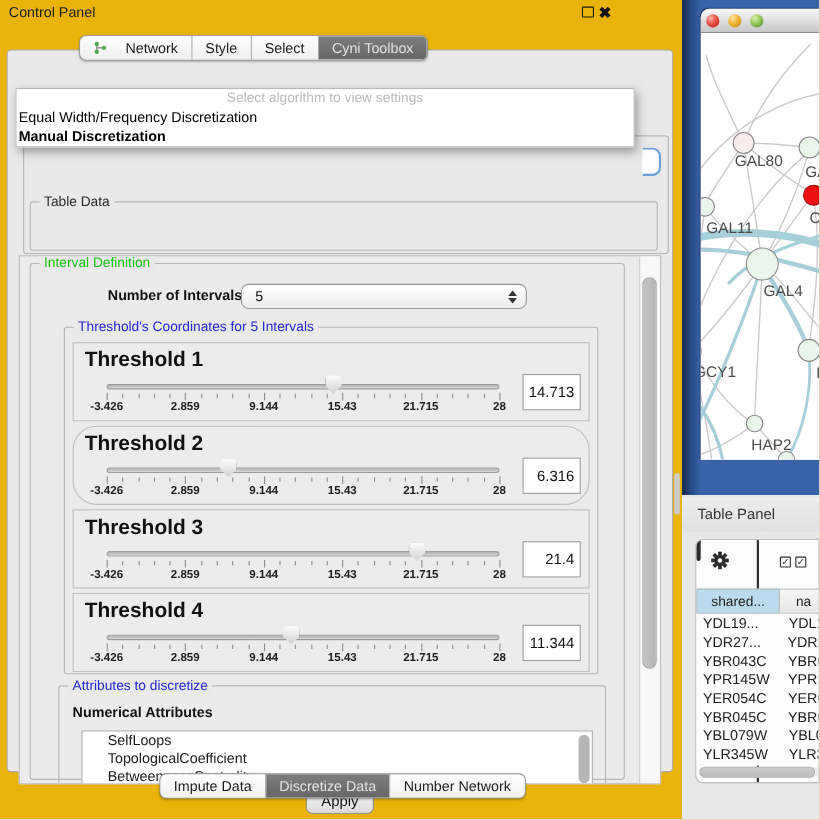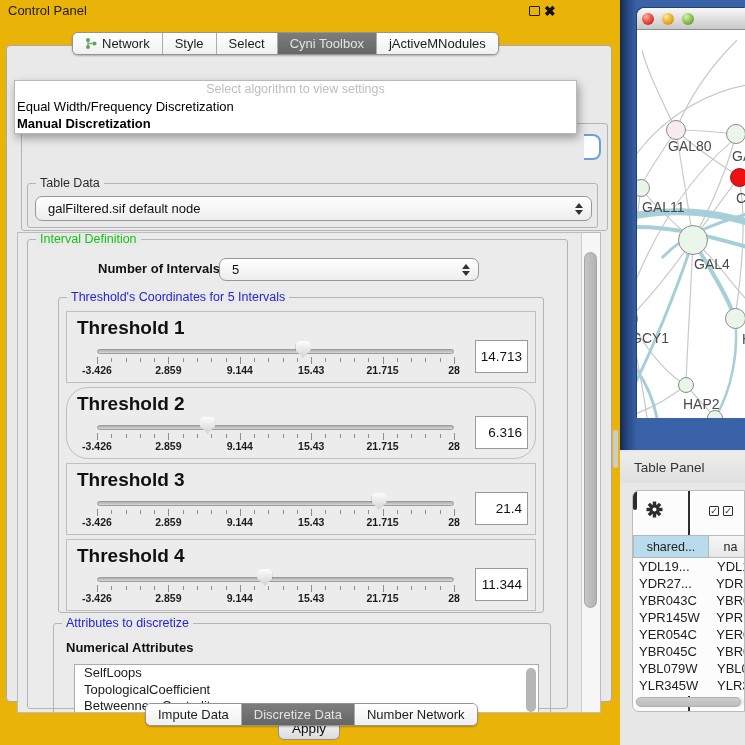--- a/index.html
+++ b/index.html
@@ -10,21 +10,21 @@
 
   
   #titlebar { left:0; top:0; width:618px; height:22px; }
   #panel-title { left:8px; top:0; line-height:22px; font-size:13px; color:#1d1d1d; }
   #float-icon { left:529px; top:6px; width:11px; height:10px; border:1.5px solid #1b1b1b; border-radius:1px; }
   #close-icon { left:544px; top:1px; font-size:14px; font-weight:bold; color:#111; line-height:20px; }
 
   .seg-bar { display:flex; height:23px; border:1px solid #949494; border-radius:6px;
              background:#fff; box-shadow:0 1px 2px rgba(0,0,0,.25); z-index:5; }
   .seg { padding:0 12px; line-height:21px; font-size:13px; color:#1c1c1c;
-         background:linear-gradient(#ffffff,#f0f0f0); display:flex; align-items:center; gap:4px; }
+         background:linear-gradient(#ffffff,#f0f0f0); display:flex; align-items:center; gap:16px; }
   .seg + .seg { border-left:1px solid #ababab; }
   .seg:first-child { border-radius:5px 0 0 5px; }
   .seg:last-child { border-radius:0 5px 5px 0; }
   .seg.sel { background:linear-gradient(#7d7d7d,#666666); color:#e3e3e3; }
   #top-tabs { left:72px; top:32px; }
   #bottom-tabs { left:145px; top:703px;justify-content:center; }
 
   #outer-panel { left:6px; top:45px; width:606px; height:657px; background:#e9e9e9;
                  border:1px solid #aaaaaa; border-radius:4px; }
 
@@ -80,21 +80,21 @@
   .tick { position:absolute; width:1px; background:#8d8d8d; top:1px; height:4px; }
   .tick.major { height:7px; top:0; }
   .tick-label { position:absolute; top:52px; transform:translateX(-50%); font-size:10.5px; font-weight:bold; color:#1c1c1c; white-space:nowrap; }
   .value-box { position:absolute; left:408px; top:28px; width:53px; height:33px; background:#fff;
                border:1px solid #9a9a9a; font-size:13.5px; color:#111; line-height:31px;
                text-align:right; padding-right:5px; }
 
   #attr-group { left:25px; top:383px; width:498px; height:160px; }
   #attr-title { left:12px; top:16px; font-size:13px; font-weight:bold; color:#111; }
   #attr-list { left:20px; top:40px; width:465px; height:120px; background:#fff; border:1px solid #ababab; overflow:hidden; }
-  .attr-item { height:16.5px; line-height:16.5px; padding-left:9px; font-size:13px; color:#1a1a1a; }
+  .attr-item { height:16.5px; line-height:16.5px; padding-left:23px; font-size:13px; color:#1a1a1a; }
   #attr-sb { right:2px; top:3px; width:10px; height:44px; border-radius:5px; background:#b6b6b6; }
 
   #apply-btn { left:271px; top:671px; width:62px; height:23px; border:1px solid #8f8f8f; border-radius:6px;
                background:linear-gradient(#fefefe,#dadada); font-size:13.5px; color:#111;
                text-align:center; line-height:21px; }
 
   
   #net-frame { left:620px; top:0; width:125px; height:450px;
                background:linear-gradient(90deg,#16294b 0px,#274a85 8px,#3a62a8 17px); }
   #mac-window { position:absolute; left:17px; top:8px; width:108px; height:410px; background:#fff;
@@ -159,38 +159,31 @@
     </div>
     <div class="seg">
         <span>Style</span>
       </div>
     <div class="seg">
         <span>Select</span>
       </div>
     <div class="seg sel">
         <span>Cyni Toolbox</span>
       </div>
-    <div class="seg">
-        <span>jActiveMNodules</span>
-      </div>
   </div>
 
   <div class="abs" id="outer-panel">
 
     <div class="group" id="algo-group">
       <span class="glabel">Discretization Algorithm</span>
     </div>
     <div class="abs" id="combo-fragment"></div>
 
     <div class="group" id="tabledata-group">
       <span class="glabel">Table Data</span>
-    </div>
-    <div class="combo" id="gal-combo">
-      <span class="cval">galFiltered.sif default node</span>
-      <span class="arrows"></span>
     </div>
 
     <div class="abs" id="scrollpane">
       <div id="viewport">
         <div class="group" id="interval-group">
           <span class="glabel green">Interval Definition</span>
           <span class="abs" id="noi-label">Number of Intervals</span>
           <div class="combo" id="noi-combo">
             <span class="cval">5</span>
             <span class="arrows"></span>

